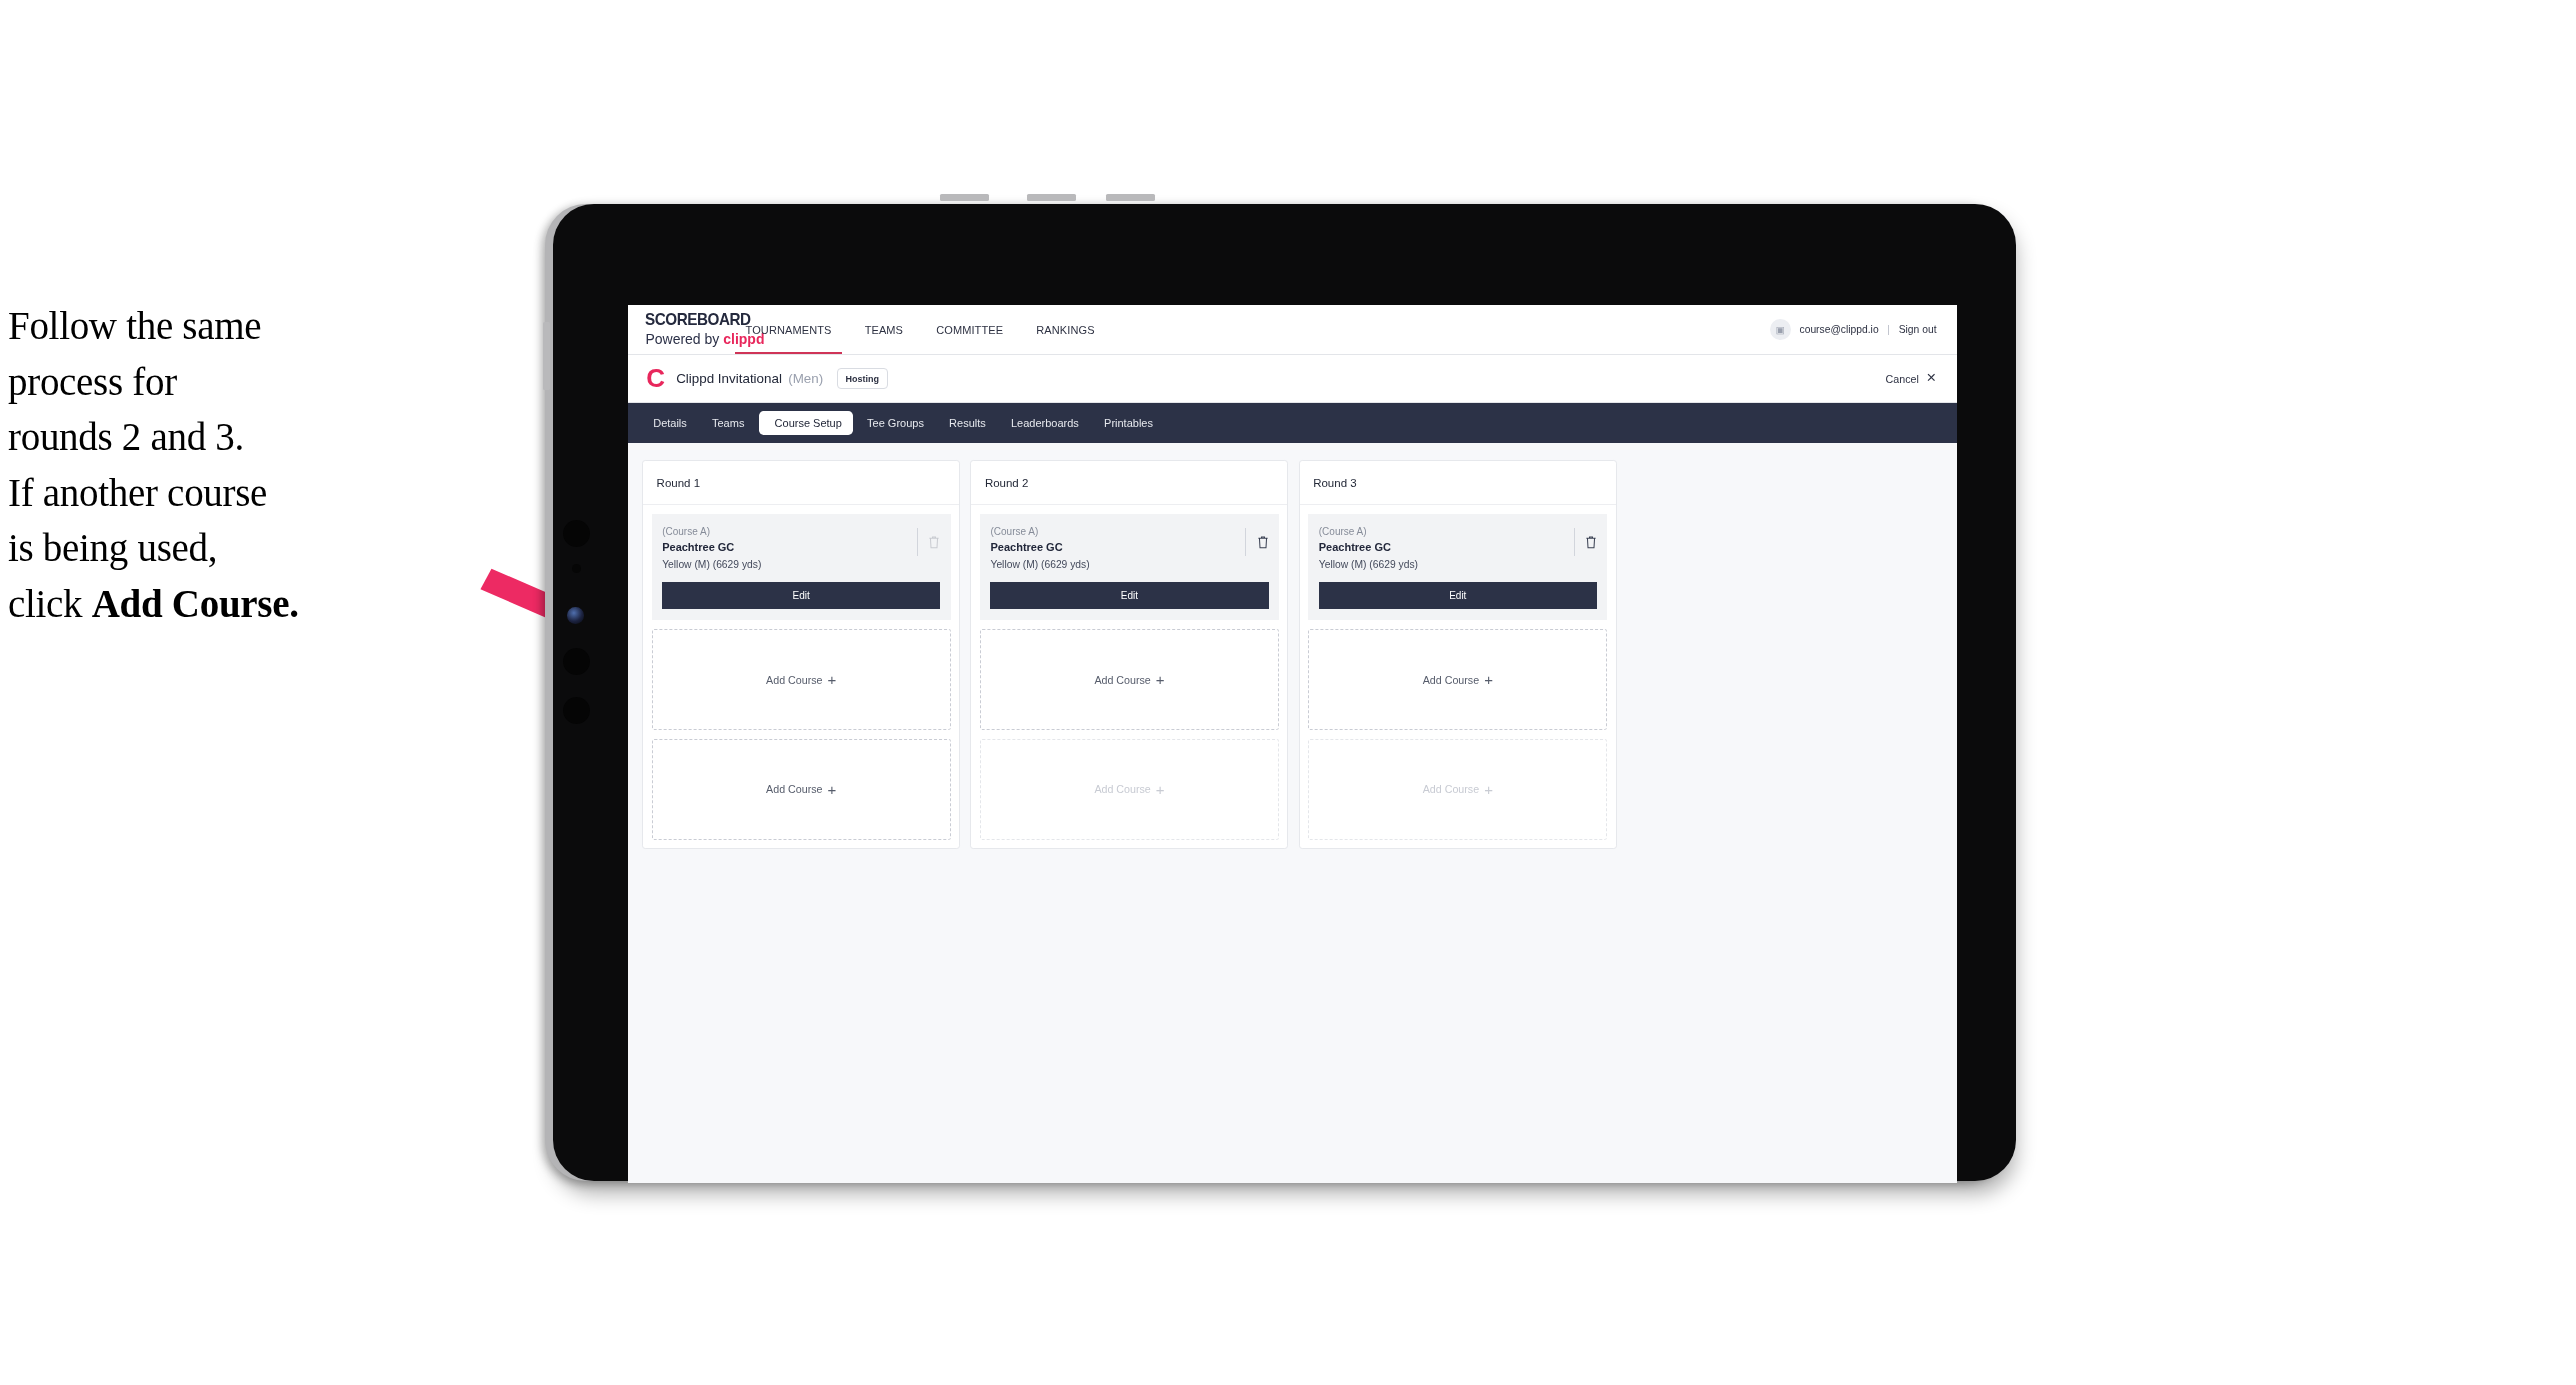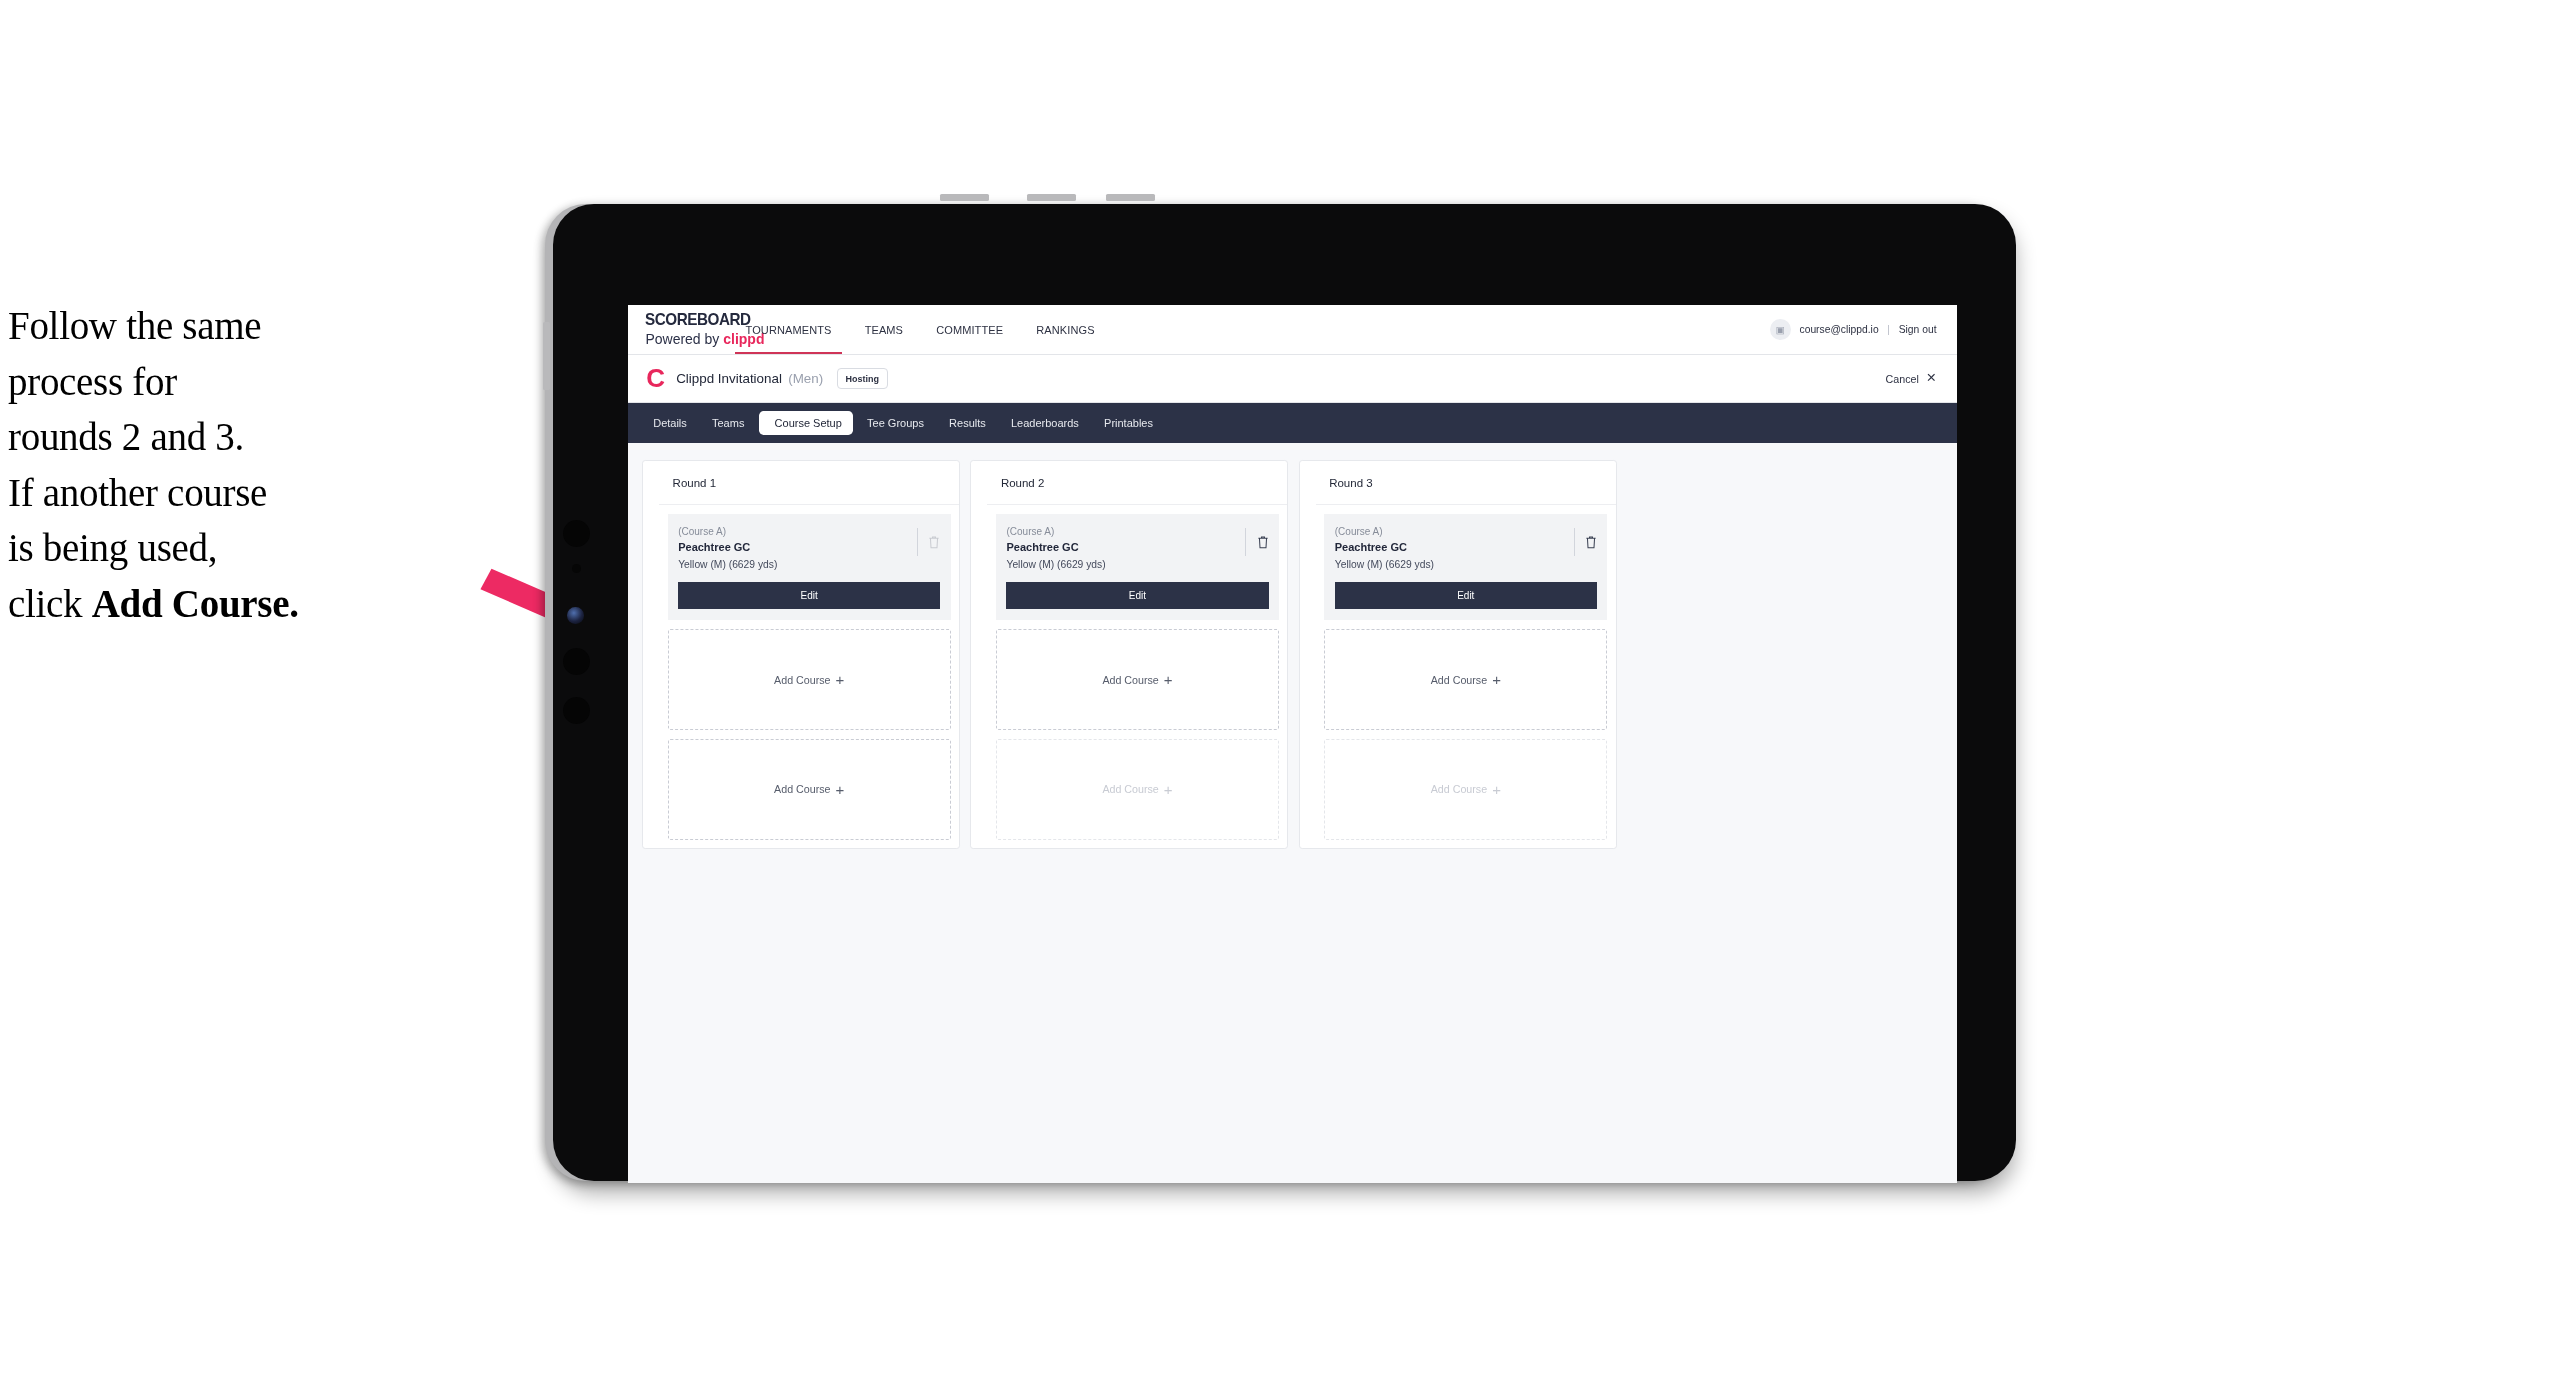--- a/index.html
+++ b/index.html
@@ -133,21 +133,20 @@
   .tab {
     font-size:11px; color:#e7e9ee; padding: 6.3px 11px; border-radius:4.7px; cursor:pointer; white-space:nowrap;
   }
   .tab.active { background:#ffffff; color:#222738; font-weight:400;padding-left:16px; }
 
   
   #content { padding: 17.4px 0 0 14.2px; display:flex; gap:10.3px; align-items:flex-start; }
   .round-col {
     width: 318px; background:#ffffff; border:0.8px solid #e6e8ec; border-radius:3.2px;
     padding-bottom: 8.7px;
-    padding-left: 16px;
   }
   .round-head {
     height: 44px; display:flex; align-items:center; padding-left:13.4px;
     font-size:11.5px; color:#242938; border-bottom:0.8px solid #edeef1;
   }
   .course-block { margin: 8.7px 8.7px 0 8.7px; background:#f2f3f5; padding: 10.3px 10.3px 11px 10.3px; }
   .course-top { display:flex; align-items:flex-start; }
   .course-meta { flex:1; }
   .course-a { font-size:10px; color:#868c99; line-height:1.5; }
   .course-name { font-size:11px; font-weight:700; color:#22273a; line-height:1.6; }

